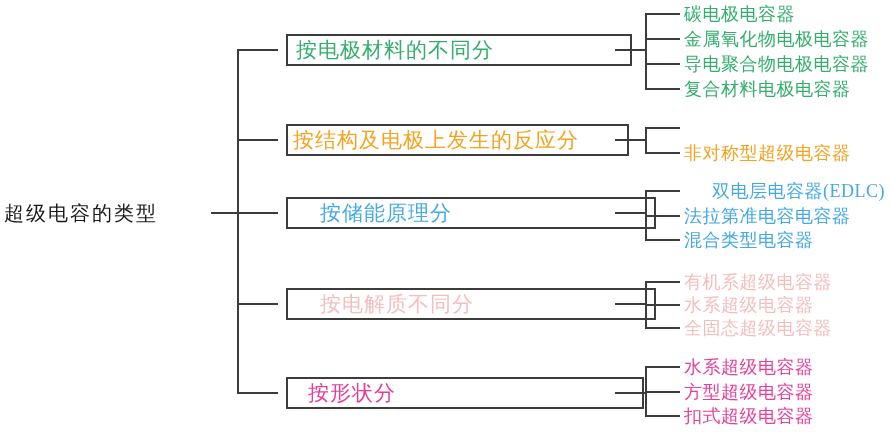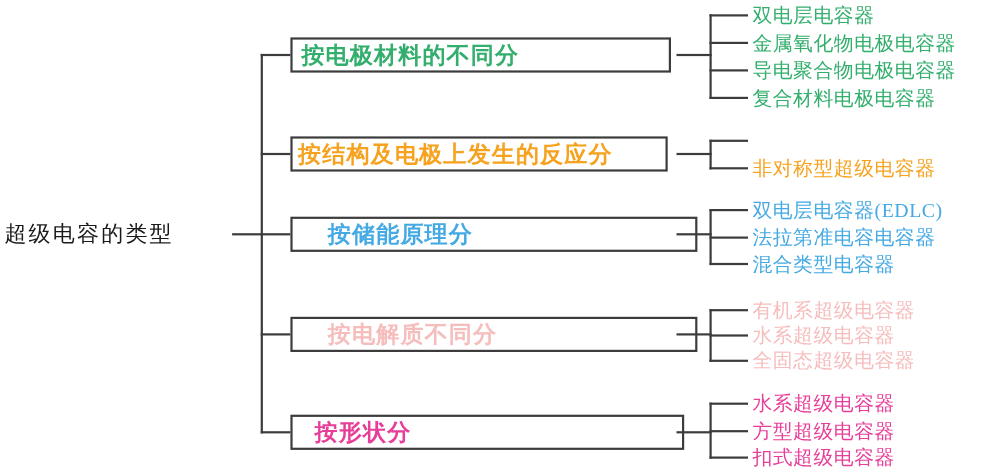--- a/index.html
+++ b/index.html
@@ -11,24 +11,24 @@
     overflow:hidden;
   }
   .hline { position:absolute; height:2px; background:var(--line,#3c3c3c); }
   .vline { position:absolute; width:2px;  background:var(--line,#3c3c3c); }
   .root-label {
     position:absolute; left:4px; top:196px;
     font-size:20px; line-height:34px; letter-spacing:2px;
     color:var(--root,#1a1a1a); white-space:nowrap;
   }
   .cat-box {
-    position:absolute; left:264px; width:334px; height:28px;
+    position:absolute; left:286px; width:334px; height:28px;
     border:2px solid var(--line,#3c3c3c); background:#ffffff;
     font-size:21px; line-height:28px; letter-spacing:1px;
-    white-space:nowrap; box-sizing:content-box;font-weight:bold;
+    white-space:nowrap; box-sizing:content-box;
   }
   .leaf {
     position:absolute; left:684px;
     font-size:18px; line-height:24px; letter-spacing:0.5px;
     white-space:nowrap;
   }
 </style>
 </head>
 <body>
 
@@ -60,33 +60,33 @@
   <div class="vline" style="left:645px; top:13px;  height:77px;"></div>
   <div class="vline" style="left:645px; top:127px; height:27px;"></div>
   <div class="vline" style="left:645px; top:190px; height:51px;"></div>
   <div class="vline" style="left:645px; top:281px; height:48px;"></div>
   <div class="vline" style="left:645px; top:366px; height:51px;"></div>
 
   <div class="hline" style="left:645px; top:13px; width:35px;"></div>
   <div class="hline" style="left:645px; top:38px; width:35px;"></div>
   <div class="hline" style="left:645px; top:63px; width:35px;"></div>
   <div class="hline" style="left:645px; top:88px; width:35px;"></div>
-  <div class="leaf" style="top:2px;  color:var(--g1);">双电层电容器</div>
+  <div class="leaf" style="top:2px;  color:var(--g1);">碳电极电容器</div>
   <div class="leaf" style="top:27px; color:var(--g1);">金属氧化物电极电容器</div>
   <div class="leaf" style="top:52px; color:var(--g1);">导电聚合物电极电容器</div>
   <div class="leaf" style="top:77px; color:var(--g1);">复合材料电极电容器</div>
 
   <div class="hline" style="left:645px; top:127px; width:35px;"></div>
   <div class="hline" style="left:645px; top:152px; width:35px;"></div>
   <div class="leaf" style="top:141px; color:var(--g2);">非对称型超级电容器</div>
 
   <div class="hline" style="left:645px; top:190px; width:35px;"></div>
   <div class="hline" style="left:645px; top:215px; width:35px;"></div>
   <div class="hline" style="left:645px; top:239px; width:35px;"></div>
-  <div class="leaf" style="top:179px; color:var(--g3);">双电层电容器(EDLC)</div>
+  <div class="leaf" style="top:179px; color:var(--g3);margin-left:28px;">双电层电容器(EDLC)</div>
   <div class="leaf" style="top:204px; color:var(--g3);">法拉第准电容电容器</div>
   <div class="leaf" style="top:228px; color:var(--g3);">混合类型电容器</div>
 
   <div class="hline" style="left:645px; top:281px; width:35px;"></div>
   <div class="hline" style="left:645px; top:304px; width:35px;"></div>
   <div class="hline" style="left:645px; top:327px; width:35px;"></div>
   <div class="leaf" style="top:270px; color:var(--g4);">有机系超级电容器</div>
   <div class="leaf" style="top:293px; color:var(--g4);">水系超级电容器</div>
   <div class="leaf" style="top:316px; color:var(--g4);">全固态超级电容器</div>
 

